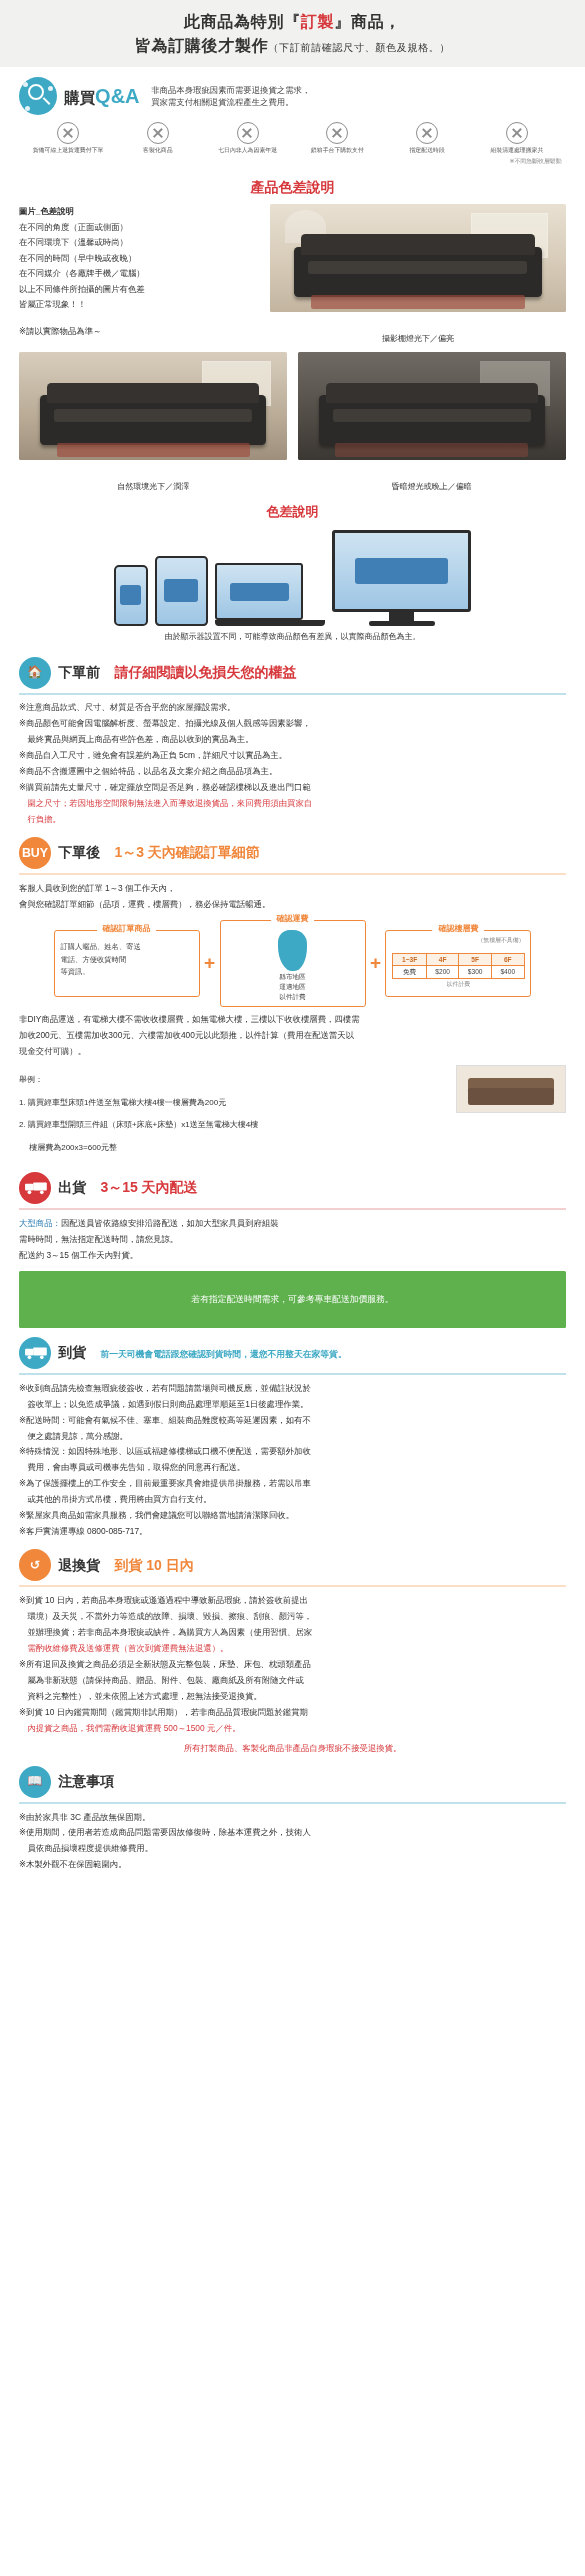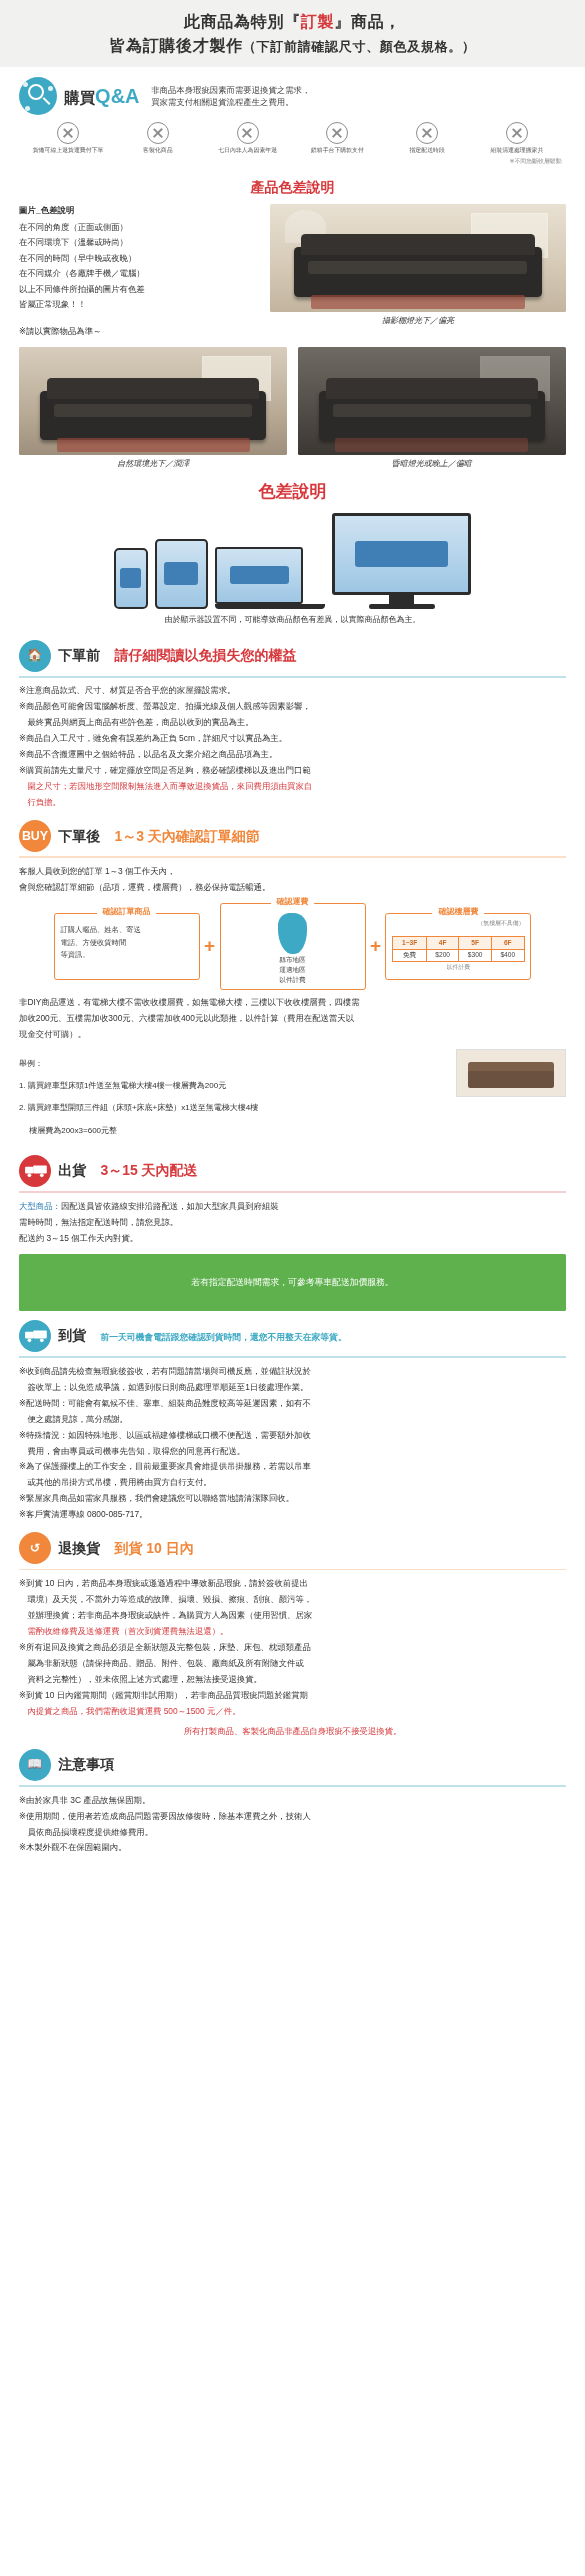--- a/index.html
+++ b/index.html
@@ -29,21 +29,21 @@
     line-height:1.5;
   }
   .top-banner .l1 .red{ color:#d6383c; }
   .top-banner .l2{
     font-size:16px;
     font-weight:bold;
     color:#333;
     letter-spacing:0.7px;
     line-height:1.5;
   }
-  .top-banner .l2 .small{ font-size:13px; font-weight:bold; }
+  .top-banner .l2 .small{ font-size:10px; font-weight:normal; }
 
   
   .qa-wrap{ padding:10.2px 19px 4.4px 19px; }
   .qa-head{ display:flex; align-items:center; }
   .qa-badge{
     width:38px;height:38px;border-radius:50%;
     background:#3da9c4;
     position:relative;flex:0 0 auto;margin-right:7.3px;
     overflow:hidden;
   }
@@ -80,30 +80,30 @@
   .qa-icons .cap{ font-size:5.9px;color:#555;line-height:1.3; }
   .qa-note{
     text-align:right;font-size:5.9px;color:#888;margin-top:1.5px;padding-right:4.4px;
   }
 
   
   .sec-title-red{
     text-align:center;font-size:14px;font-weight:bold;color:#d6383c;
     margin:7.3px 0 5.9px 0;
   }
-  .sec-title-red.small{ font-size:17px; }
+  .sec-title-red.small{ font-size:13px; }
 
   
   .cd-wrap{ padding:0 19px; }
   .cd-grid{ display:flex; gap:10.2px; }
   .cd-text{ width:44%; font-size:8.4px;color:#333;line-height:1.85; }
-  .cd-text .lead{ font-weight:bold;font-family:Liberation Mono, monospace; }
+  .cd-text .lead{ font-weight:bold; }
   .cd-text .note{ margin-top:11.7px; }
   .cd-photo{ flex:1; }
-  .cd-photo .cap{ text-align:center;font-size:8px;color:#333;margin-top:3px;font-style:italic; }
+  .cd-photo .cap{ text-align:center;font-size:8px;color:#333;margin-top:21px; }
 
   
   .ph{
     width:100%;height:108px;border-radius:1.5px;position:relative;overflow:hidden;
     background:#cdbfae;
   }
   .ph.bright{
     background:linear-gradient(180deg,#e8e0d2 0%,#d7cbb8 55%,#c2b49f 100%);
   }
   .ph.warm{

